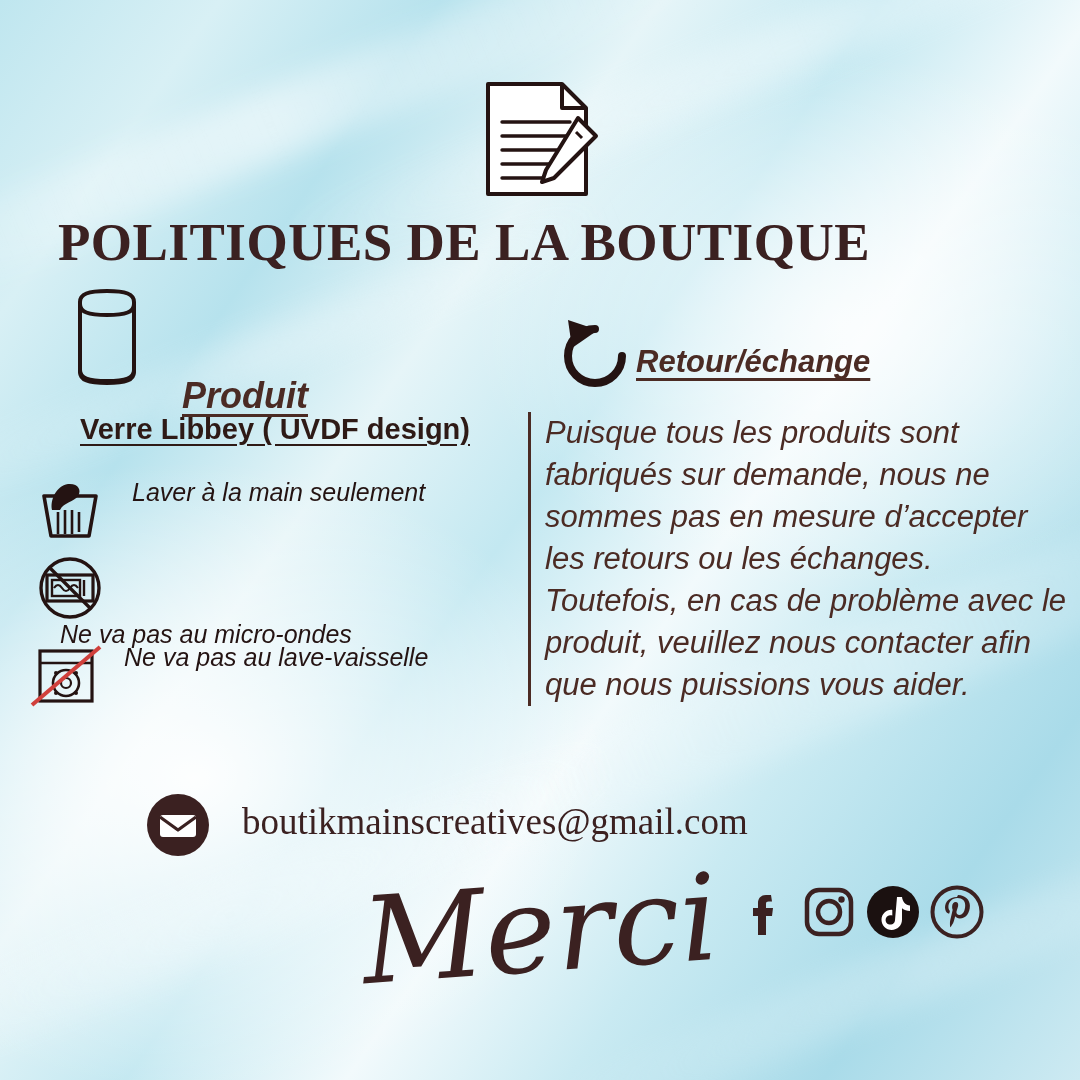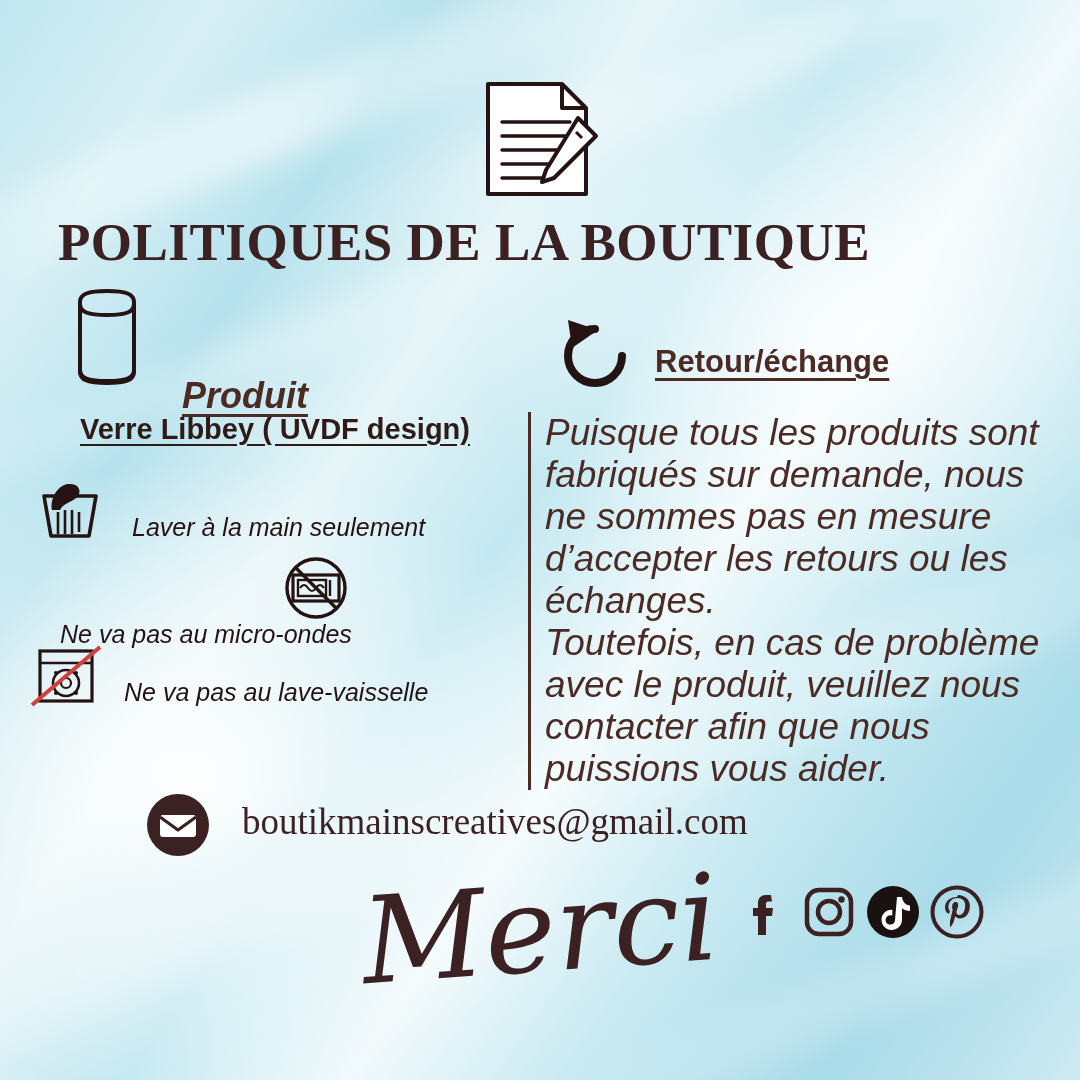--- a/index.html
+++ b/index.html
@@ -73,59 +73,60 @@
     font-style: italic;
     font-weight: bold;
     color: #4b2b24;
     text-decoration: underline;
     text-underline-offset: 6px;
     margin-top: 40px;
   }
   .refresh-icon { position: absolute; left: 552px; top: 318px; width: 86px; height: 76px; }
   .h-retour {
     position: absolute;
-    left: 655px; top: 344px;
+    left: 636px; top: 344px;
     font-size: 31px;
+    font-style: italic;
     font-weight: bold;
     color: #4b2b24;
     text-decoration: underline;
     text-underline-offset: 6px;
   }
 
   .product-name {
     position: absolute;
     left: 80px; top: 413px;
     font-size: 29px;
     font-weight: bold;
     color: #2e1a16;
     text-decoration: underline;
     text-underline-offset: 5px;
   }
 
-  .care-row { position: absolute; display: flex; align-items: flex-end; }
+  .care-row { position: absolute; display: flex; align-items: flex-start; }
   .care-row .ic { width: 72px; height: 64px; flex: 0 0 auto; }
   .care-row .lbl {
     font-size: 25px;
     font-style: italic;
     color: #241312;
     margin-left: 26px;
     white-space: nowrap;
   }
   .row1 { left: 34px; top: 478px; }
   .row2 { left: 34px; top: 556px; flex-direction: column; }
   .row3 { left: 26px; top: 643px; }
 
   .retour-block {
     position: absolute;
     left: 528px;
     top: 412px;
     width: 530px;
     padding-left: 14px;
     border-left: 3px solid #4b2b24;
-    font-size: 37px;
+    font-size: 31px;
     line-height: 42px;
     font-style: italic;
     color: #4b2b24;
   }
   .retour-block p { margin: 0; }
 
   .mail-icon { position: absolute; left: 146px; top: 793px; width: 64px; height: 64px; }
   .email {
     position: absolute;
     left: 242px; top: 800px;

